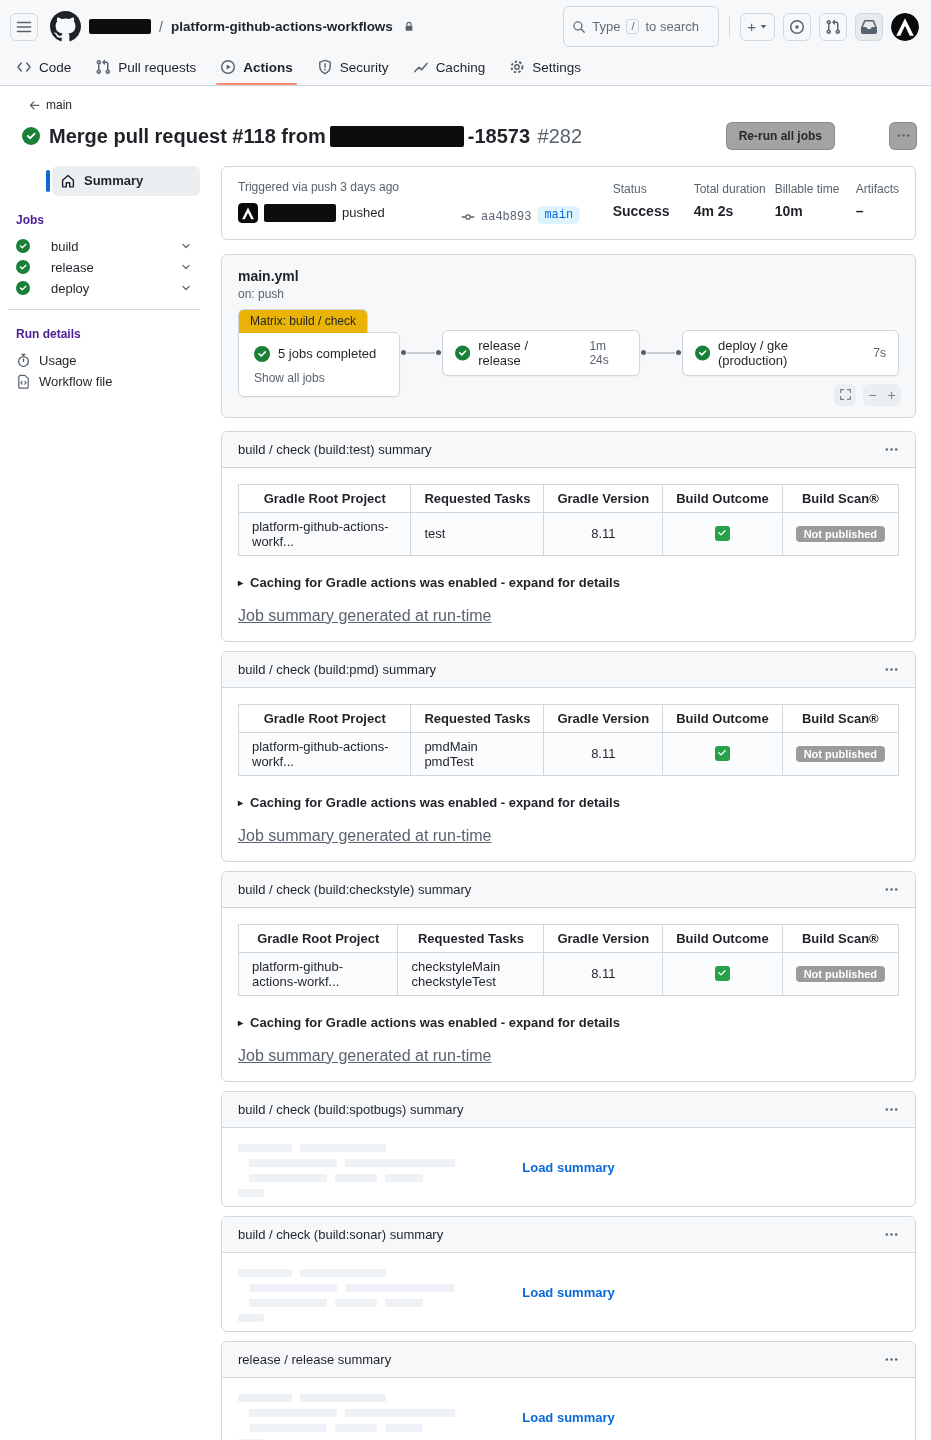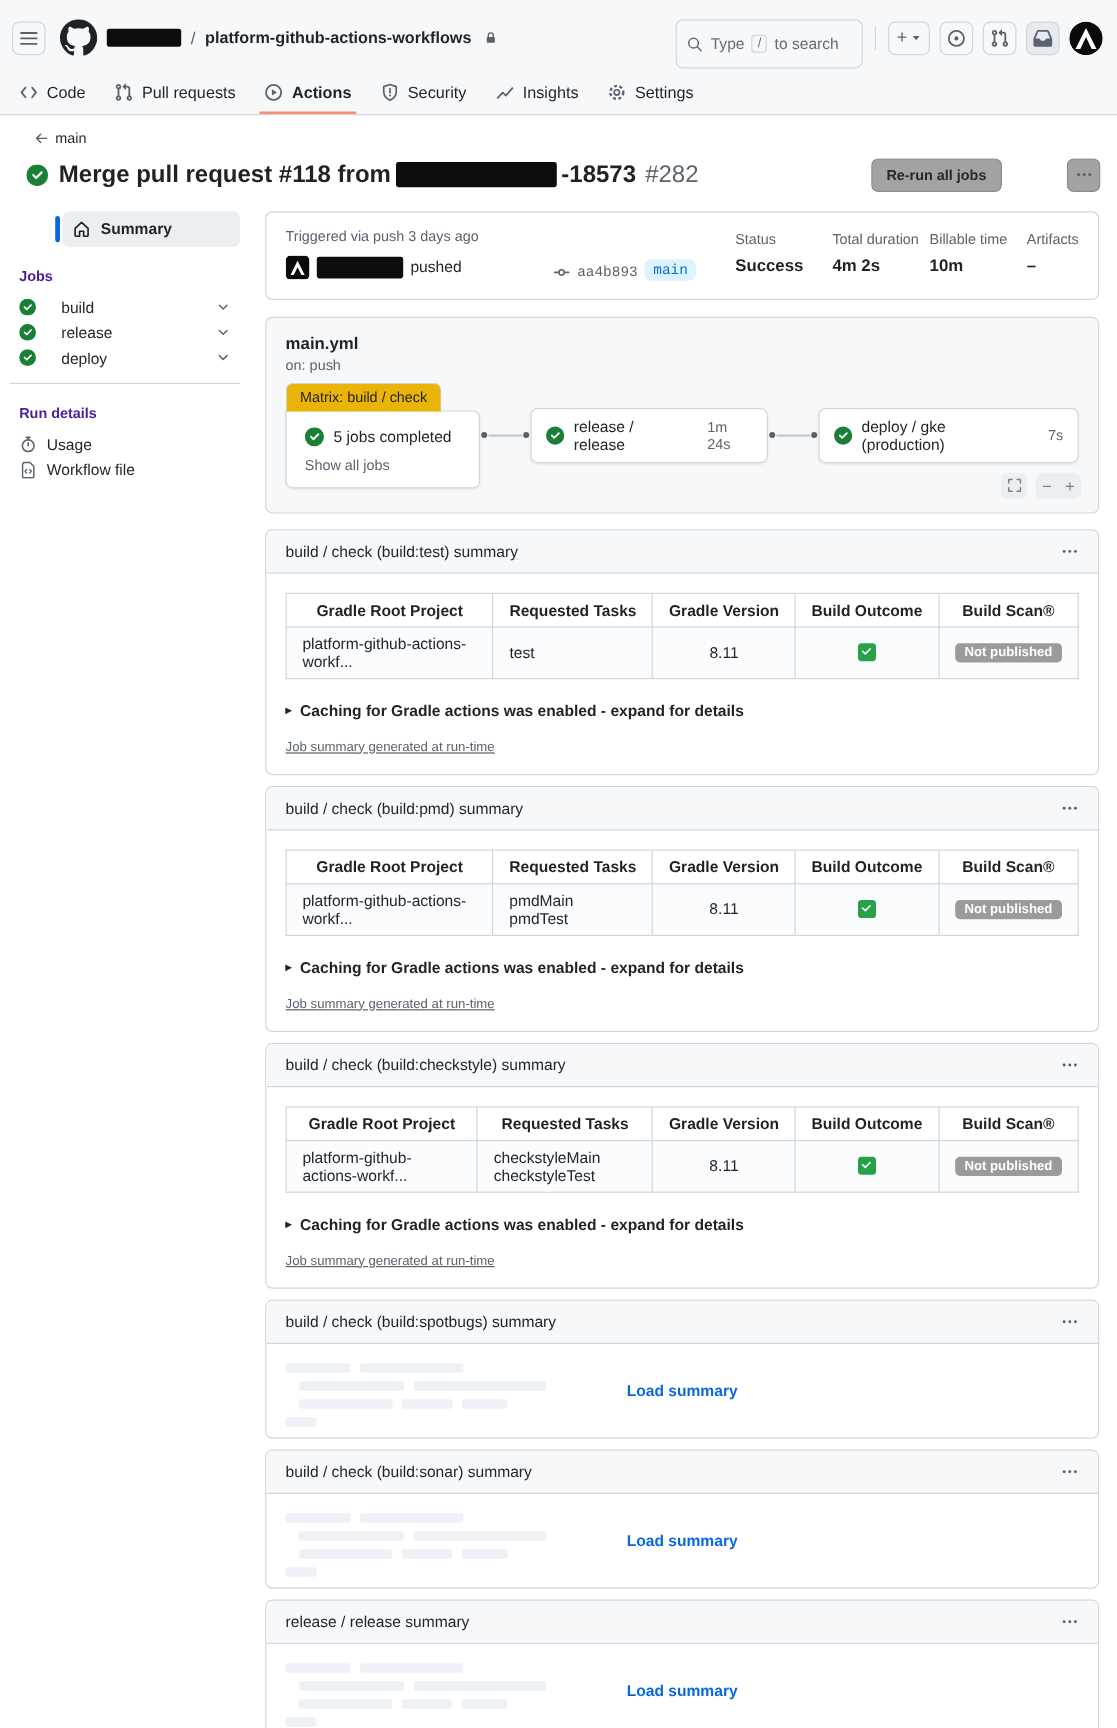--- a/index.html
+++ b/index.html
@@ -27,21 +27,21 @@
   .gh-logo { color: #1f2328; margin-left: 4px; }
   .redact { background: #0d0d0d; border-radius: 2px; display: inline-block; }
   .crumb-org { width: 62px; height: 15px; }
   .crumb-sep { color: #59636e; font-size: 14px; }
   .repo-name { font-size: 13.5px; font-weight: 600; }
   .lock-ic { color: #59636e; margin-left: 2px; }
   .spacer { flex: 1; }
   .searchbox {
     display: flex; align-items: center; gap: 6px; width: 156px; height: 41px;
     border: 1px solid #d0d7de; border-radius: 6px; padding: 0 8px;
-    color: #636c76; font-size: 13px; background: #f6f8fa; cursor: text; margin-top: 10px;
+    color: #636c76; font-size: 13px; background: #f6f8fa; cursor: text;
   }
   .kbd { border: 1px solid #d0d7de; border-radius: 3px; font-size: 11px; line-height: 13px; padding: 0 4px; color: #636c76; }
   .vdiv { width: 1px; height: 20px; background: #d0d7de; margin: 0 2px; }
   .plusbtn { gap: 3px; padding: 0 6px; font-size: 15px; }
   .avatar-top { width: 28px; height: 28px; border-radius: 50%; overflow: hidden; cursor: pointer; }
 
   .tabs { display: flex; gap: 8px; padding: 2px 8px 0; }
   .tab { display: flex; align-items: center; gap: 7px; padding: 6px 8px 10px; font-size: 13.5px; position: relative; cursor: pointer; }
   .tab .ticon { color: #59636e; }
   .tab.sel { font-weight: 600; }
@@ -123,21 +123,21 @@
   .scard-b { padding: 16px; position: relative; }
   table.gtbl { border-collapse: collapse; font-size: 13px; padding-left: 39px; }
   .gtbl th, .gtbl td { border: 1px solid #d0d7de; padding: 6px 13px; }
   .gtbl th { font-weight: 600; text-align: center; white-space: nowrap; }
   .gtbl td { background: #fbfcfd; }
   .gtbl td.c { text-align: center; }
   .outcome { display: inline-flex; width: 15px; height: 15px; border-radius: 3px; background: #26a148; align-items: center; justify-content: center; margin: 0 auto; }
   .np-badge { display: inline-block; background: #9b9b9b; color: #fff; font-size: 11px; font-weight: 600; padding: 2px 8px; border-radius: 4px; white-space: nowrap; }
   .caching { margin-top: 19px; font-size: 13px; font-weight: 600; cursor: pointer; display: flex; align-items: center; gap: 7px; }
   .caching .marker { font-size: 10px; color: #1f2328; }
-  .gen-note { margin-top: 17px; font-size: 11px; color: #59636e; text-decoration: underline; display: inline-block; cursor: pointer; }
+  .gen-note { margin-top: 17px; font-size: 16px; color: #59636e; text-decoration: underline; display: inline-block; cursor: pointer; }
 
   
   .lazy-b { padding: 16px; position: relative; height: 78px; }
   .skel-row { display: flex; gap: 8px; margin-bottom: 7px; }
   .skel { height: 8px; border-radius: 2px; background: #eef1f5; }
   .ind { margin-left: 11px; }
   .load-link { position: absolute; left: 0; right: 0; top: 50%; transform: translateY(-50%); text-align: center; color: #0969da; font-size: 13px; font-weight: 600; cursor: pointer; }
 </style>
 </head>
 <body>
@@ -229,21 +229,21 @@
           <path d="M8 1.4 13.2 3.2v4.2c0 3.2-2.2 5.7-5.2 7.2-3-1.5-5.2-4-5.2-7.2V3.2Z" stroke="currentColor" stroke-width="1.4" fill="none" stroke-linejoin="round"></path>
           <path d="M8 4.8v3.4" stroke="currentColor" stroke-width="1.4" stroke-linecap="round"></path>
           <circle cx="8" cy="10.6" r=".9" fill="currentColor"></circle>
         </svg>
       <span>Security</span>
     </div>
     <div class="tab">
       <svg class="ticon" width="16" height="16" viewBox="0 0 16 16">
           <path d="M1.8 12.6 6 8.2l2.6 2.5 5.4-6.3" stroke="currentColor" stroke-width="1.5" fill="none" stroke-linecap="round" stroke-linejoin="round"></path>
         </svg>
-      <span>Insights</span>
+      <span>Caching</span>
     </div>
     <div class="tab">
       <svg class="ticon" width="16" height="16" viewBox="0 0 16 16">
           <circle cx="8" cy="8" r="5.4" stroke="currentColor" stroke-width="2" stroke-dasharray="2.4 2.1" fill="none"></circle>
           <circle cx="8" cy="8" r="2.2" stroke="currentColor" stroke-width="1.4" fill="none"></circle>
         </svg>
       <span>Settings</span>
     </div>
   </nav>
 </header>

